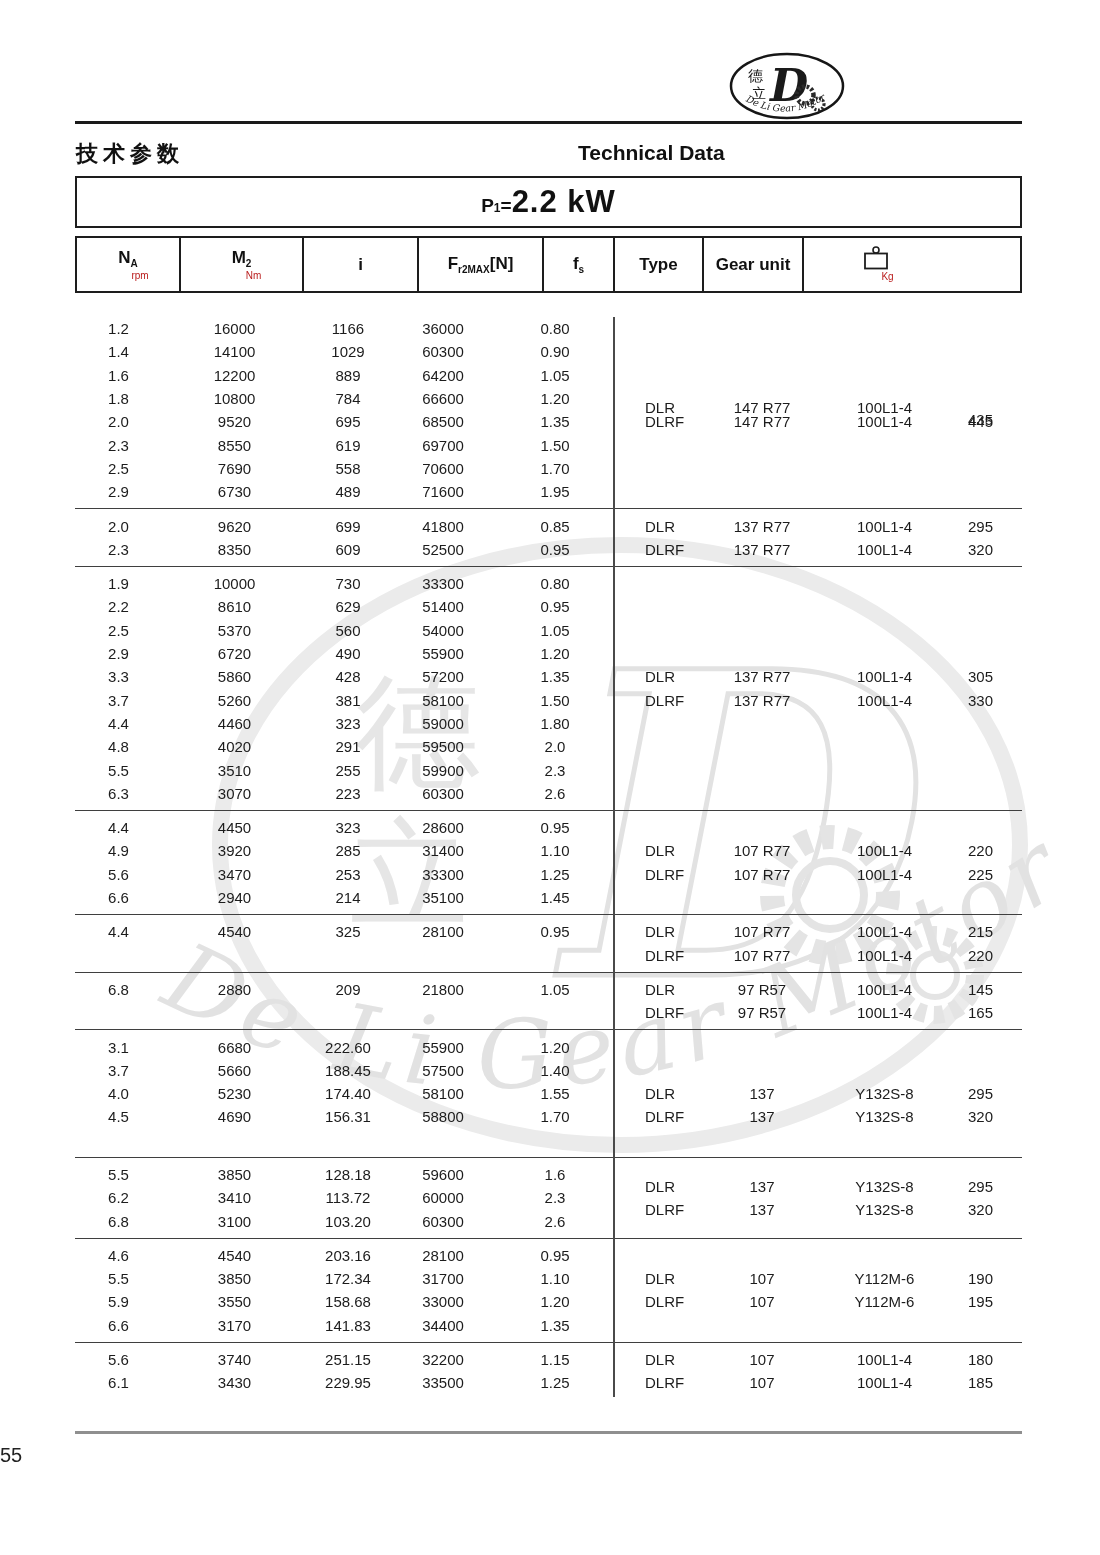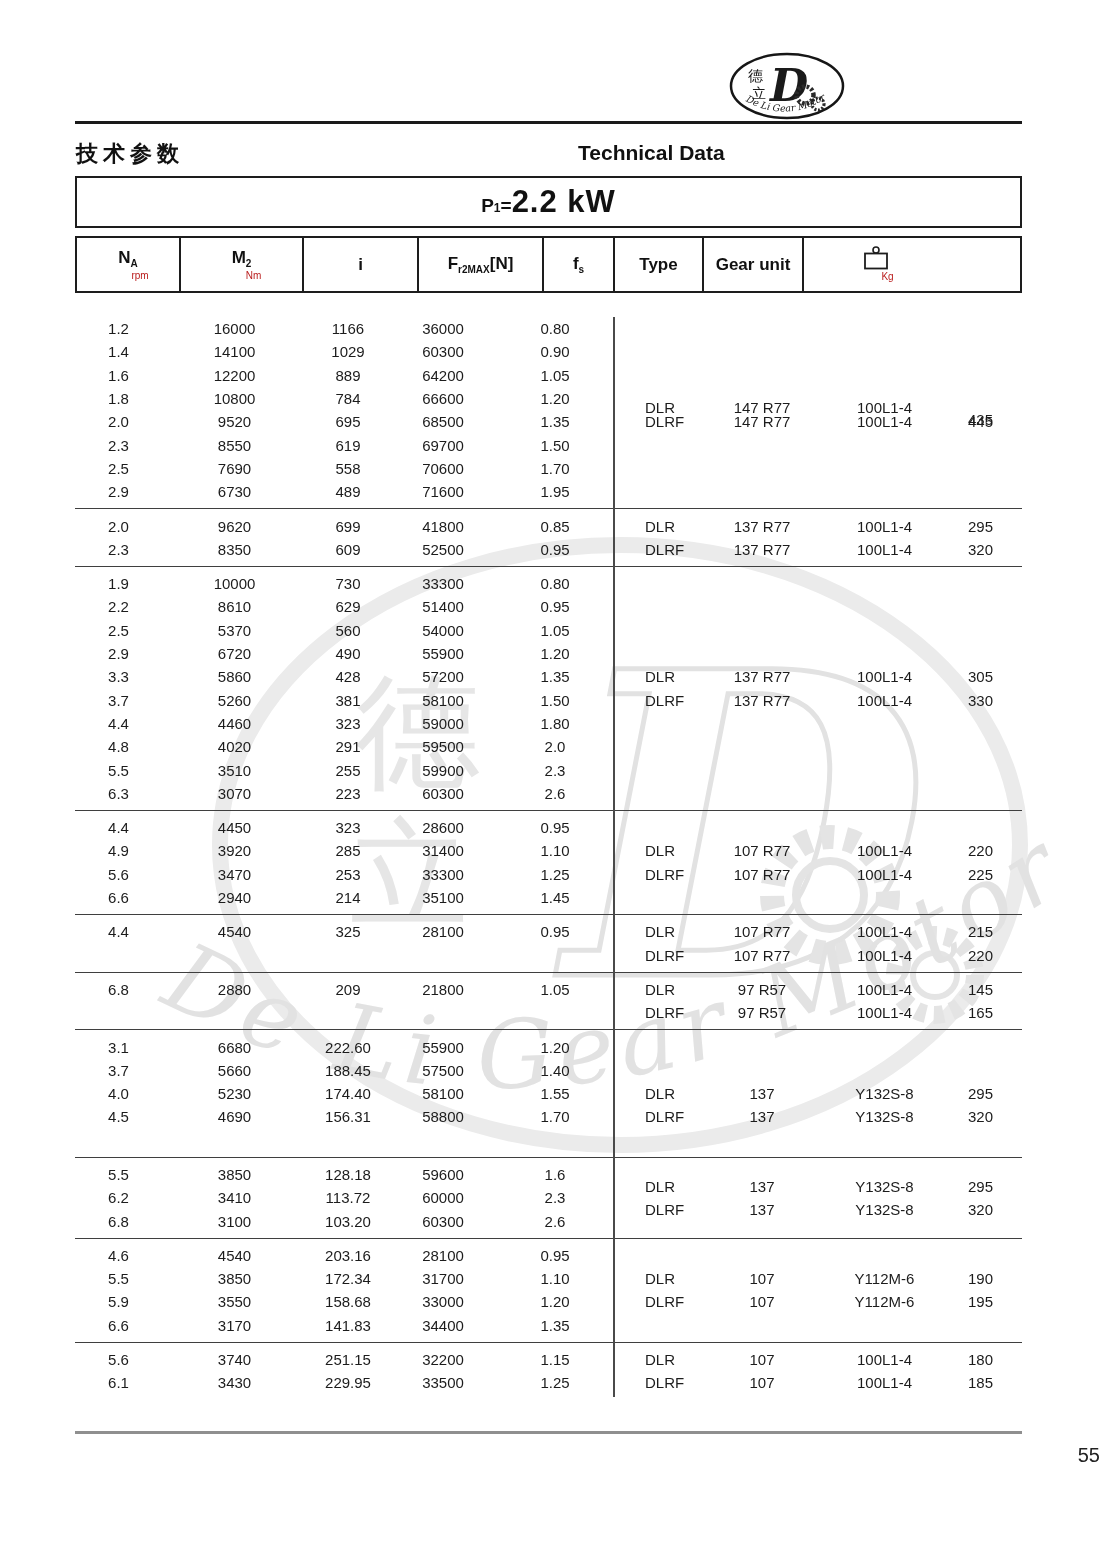--- a/index.html
+++ b/index.html
@@ -56,21 +56,21 @@
   .brow, .trow {
     display:grid; grid-template-columns:87px 145px 82px 108px 116px 84px 130px 115px 77px;
     height:23.3px; align-items:center;
   }
   .trow { position:absolute; left:0; width:100%; }
   .bc { font-size:15px; color:#1c1c1c; text-align:center; white-space:nowrap; }
   .tname { text-align:left; padding-left:32px; }
 
   
   .footer-rule { position:absolute; left:75px; top:1431px; width:947px; height:3px; background:#8f8f8f; }
-  .page-num { position:absolute; left:0; top:1444px; width:1100px; text-align:right; font-size:20px; color:#222; }
+  .page-num { position:absolute; left:0; top:1444px; width:1100px; text-align:left; font-size:20px; color:#222; }
 
   
   .wm { z-index:0; }
   .wm text { user-select:none; }
   .wm-serif { font-family:"DejaVu Serif", serif; }
 </style>
 </head>
 <body>
 
 <div class="page">

